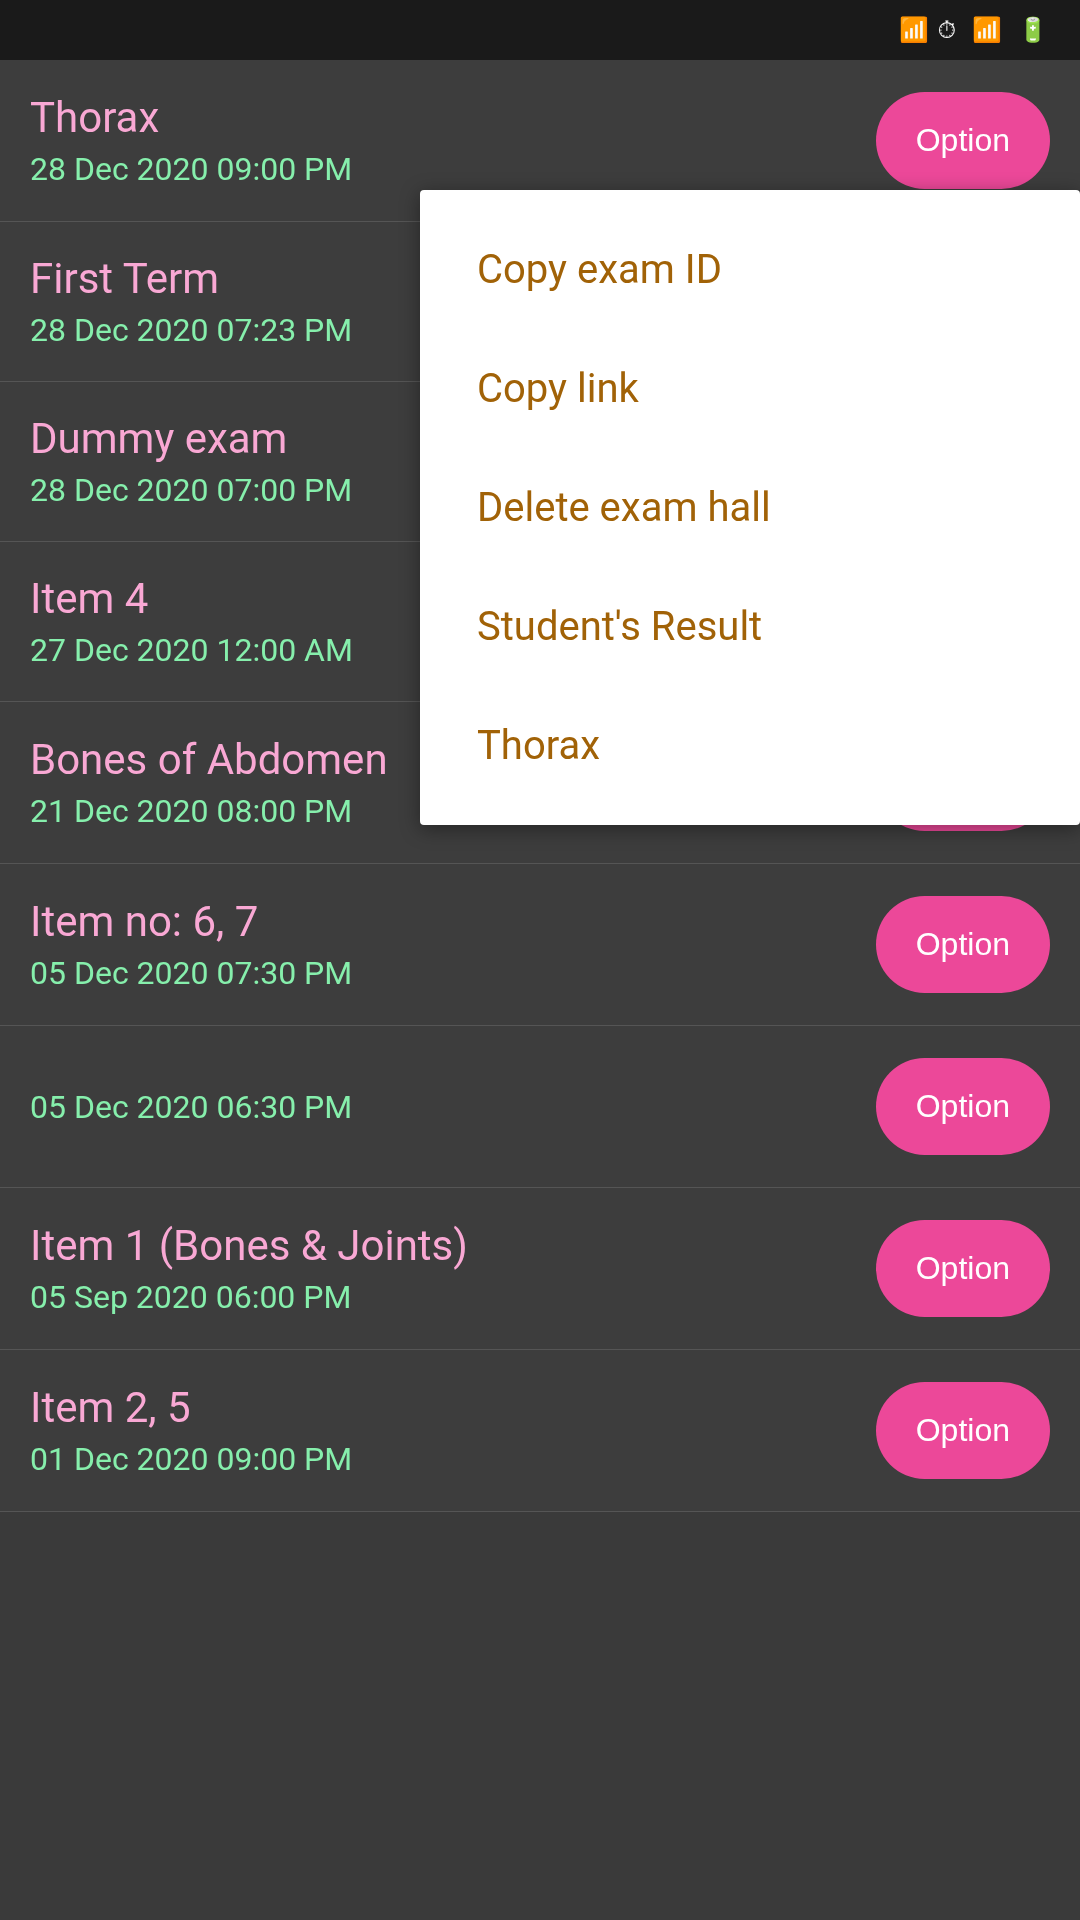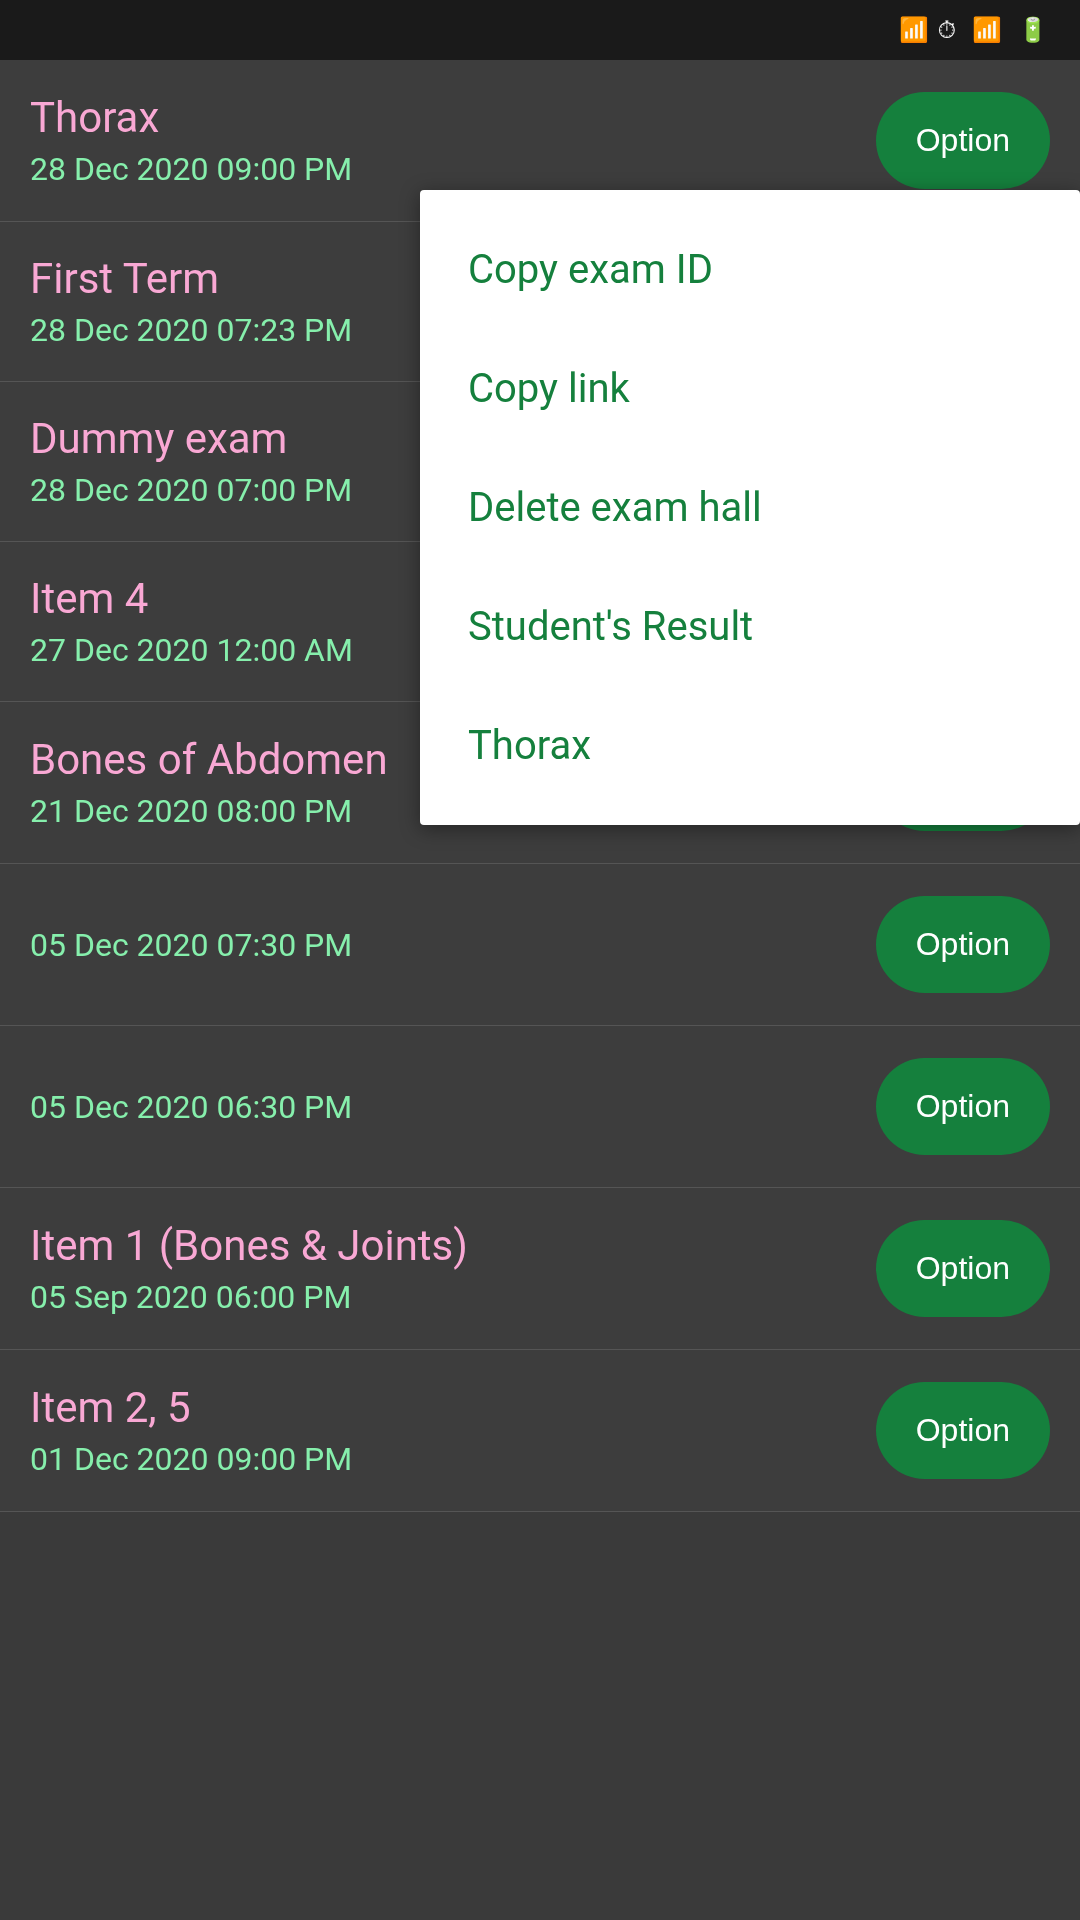--- a/index.html
+++ b/index.html
@@ -64,21 +64,21 @@
       font-weight: 400;
       margin-bottom: 8px;
     }
 
     .exam-date {
       color: #86efac;
       font-size: 32px;
     }
 
     .option-btn {
-      background: #15803d;
+      background: #ec4899;
       color: #ffffff;
       border: none;
       border-radius: 50px;
       padding: 30px 40px;
       font-size: 32px;
       font-weight: 500;
       cursor: pointer;
       white-space: nowrap;
     }
 
@@ -100,23 +100,24 @@
       background: #ffffff;
       border-radius: 4px;
       box-shadow: 0 4px 20px rgba(0,0,0,0.4);
       z-index: 20;
       padding: 20px 0;
     }
 
     .dropdown-item {
       padding: 36px 48px;
       font-size: 40px;
-      color: #15803d;
+      color: #a16207;
       cursor: pointer;
       display: block;
+      margin-left: 9px;
     }
   </style>
 </head>
 <body>
 
 <div class="status-bar">
   <div class="status-icons">
 
     <span>📶</span>
     <span>⏱</span>
@@ -156,20 +157,21 @@
     </div>
     <div class="exam-item">
       <div class="exam-item-info">
         <div class="exam-title">Bones of Abdomen</div>
         <div class="exam-date">21 Dec 2020 08:00 PM</div>
       </div>
       <button class="option-btn">Option</button>
     </div>
     <div class="exam-item">
       <div class="exam-item-info">
+        <div class="exam-title">Item no: 6, 7</div>
         <div class="exam-date">05 Dec 2020 07:30 PM</div>
       </div>
       <button class="option-btn">Option</button>
     </div>
     <div class="exam-item">
       <div class="exam-item-info">
         <div class="exam-date">05 Dec 2020 06:30 PM</div>
       </div>
       <button class="option-btn">Option</button>
     </div>

